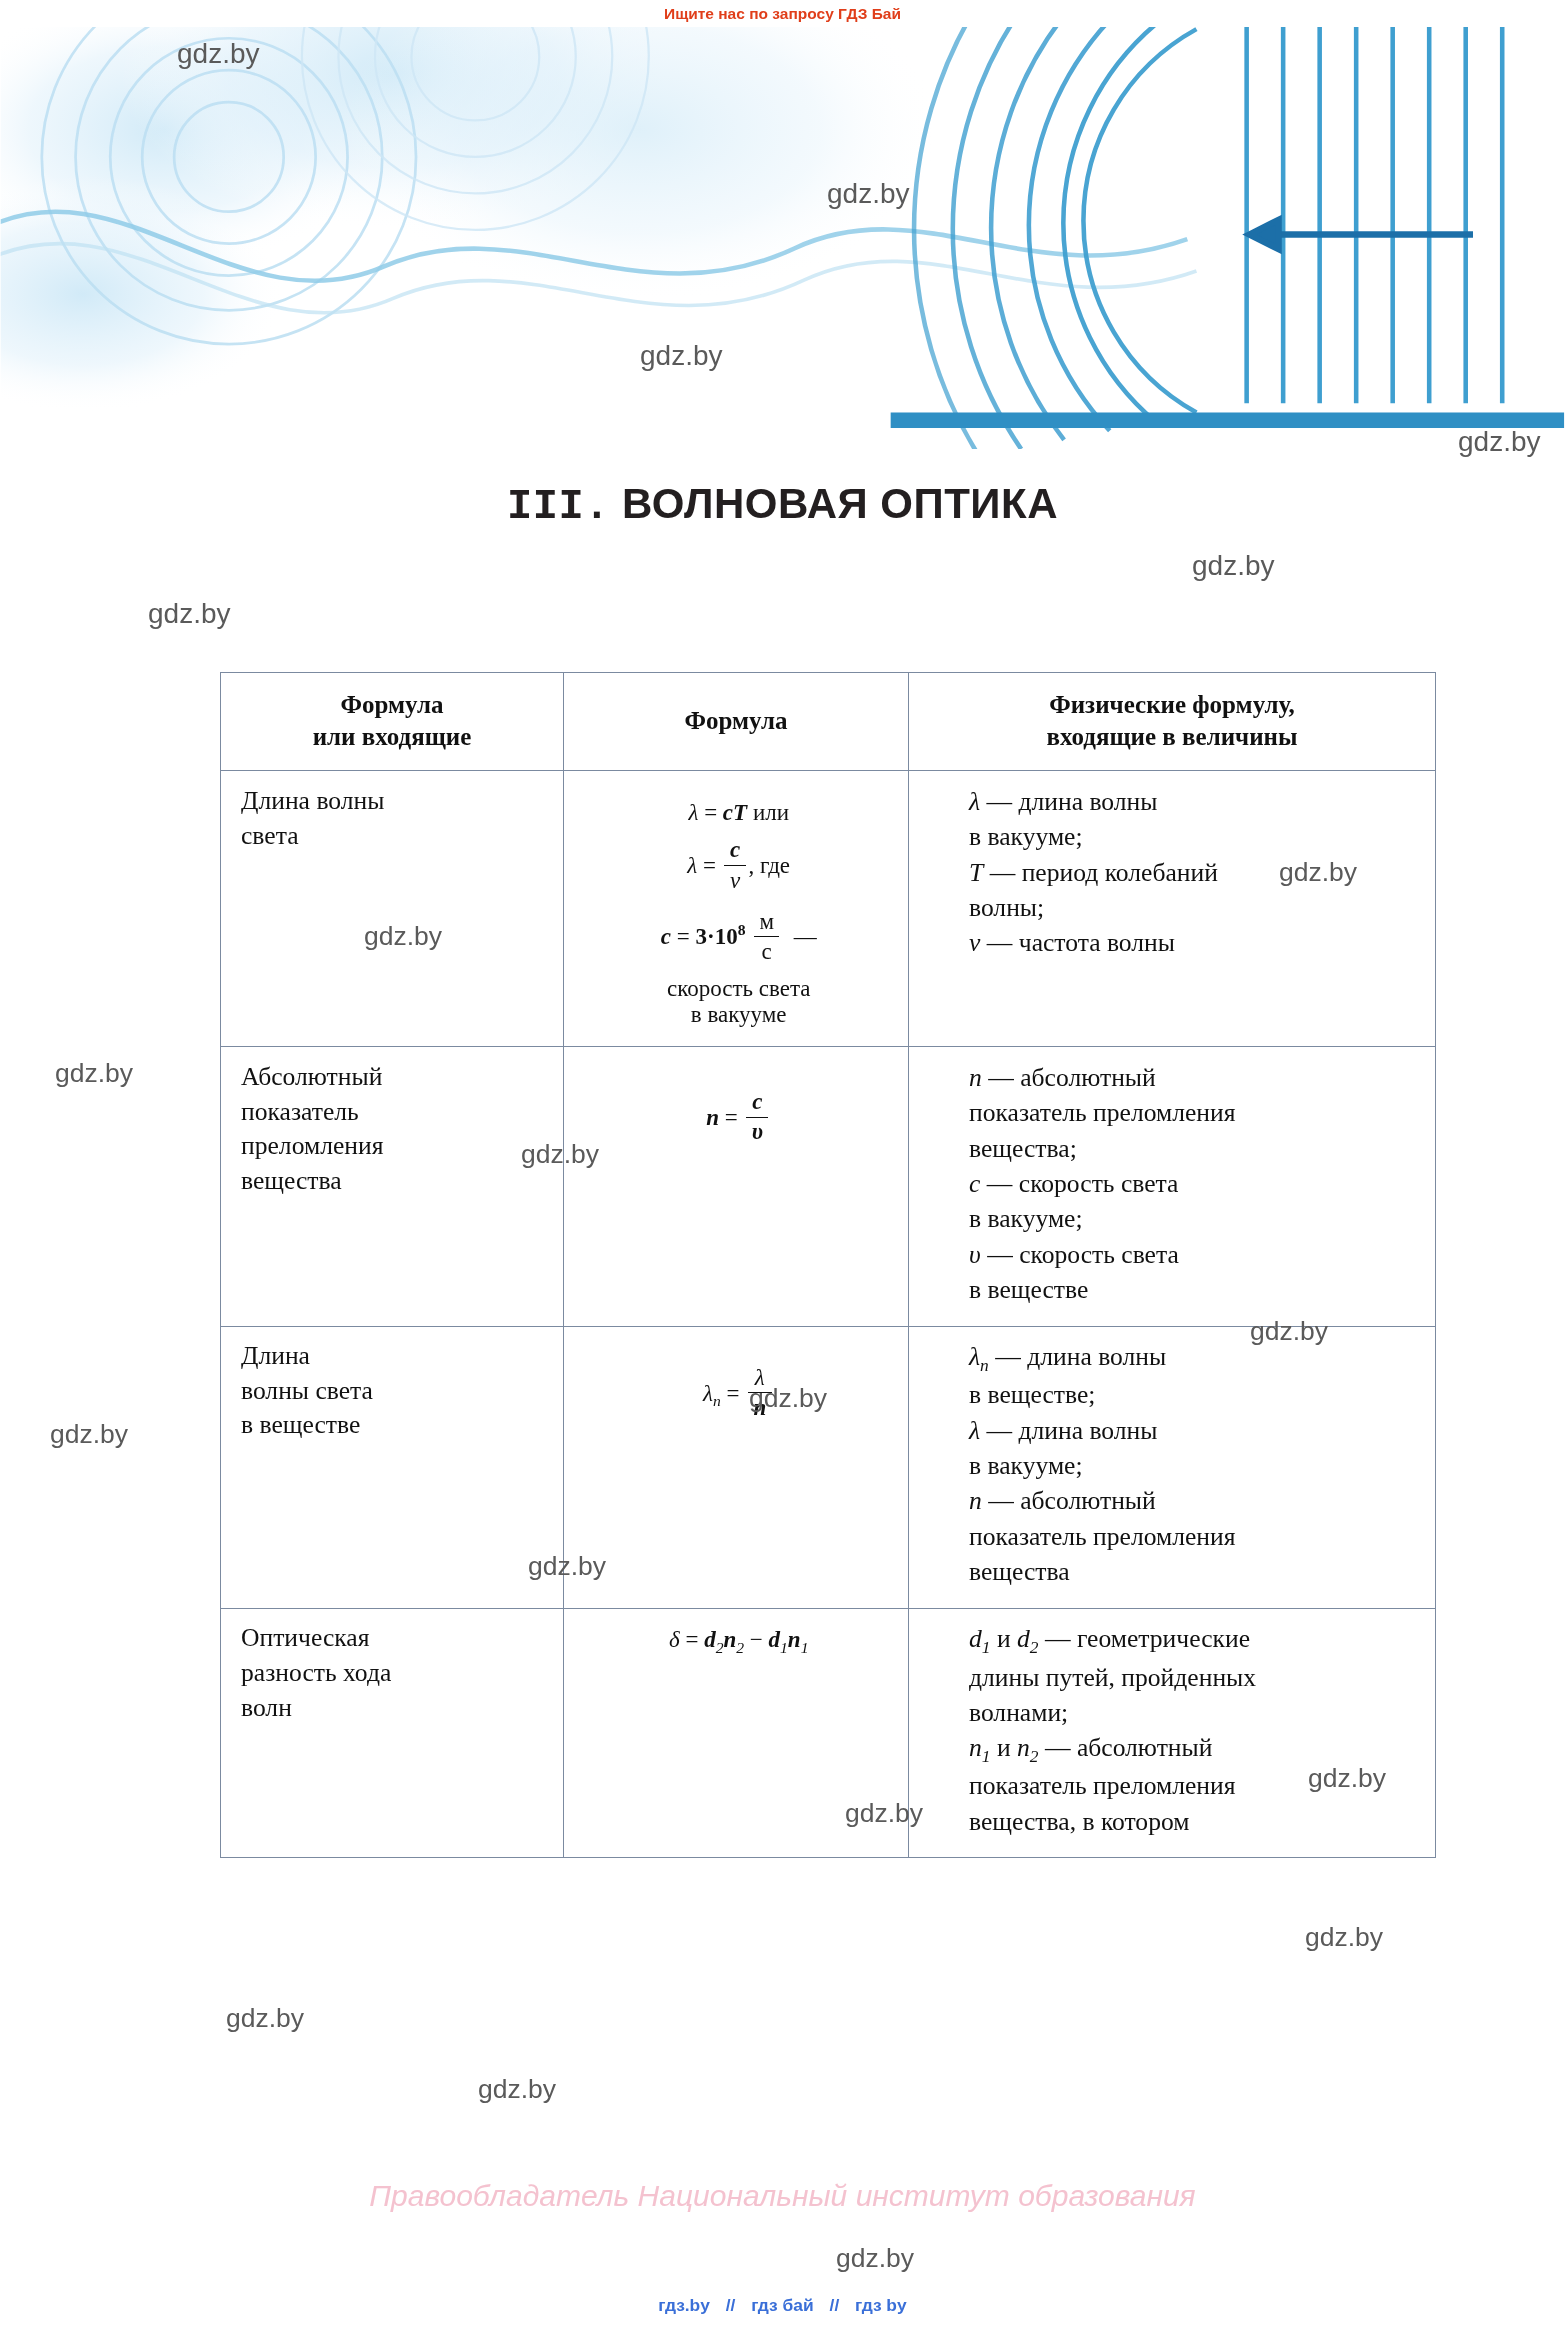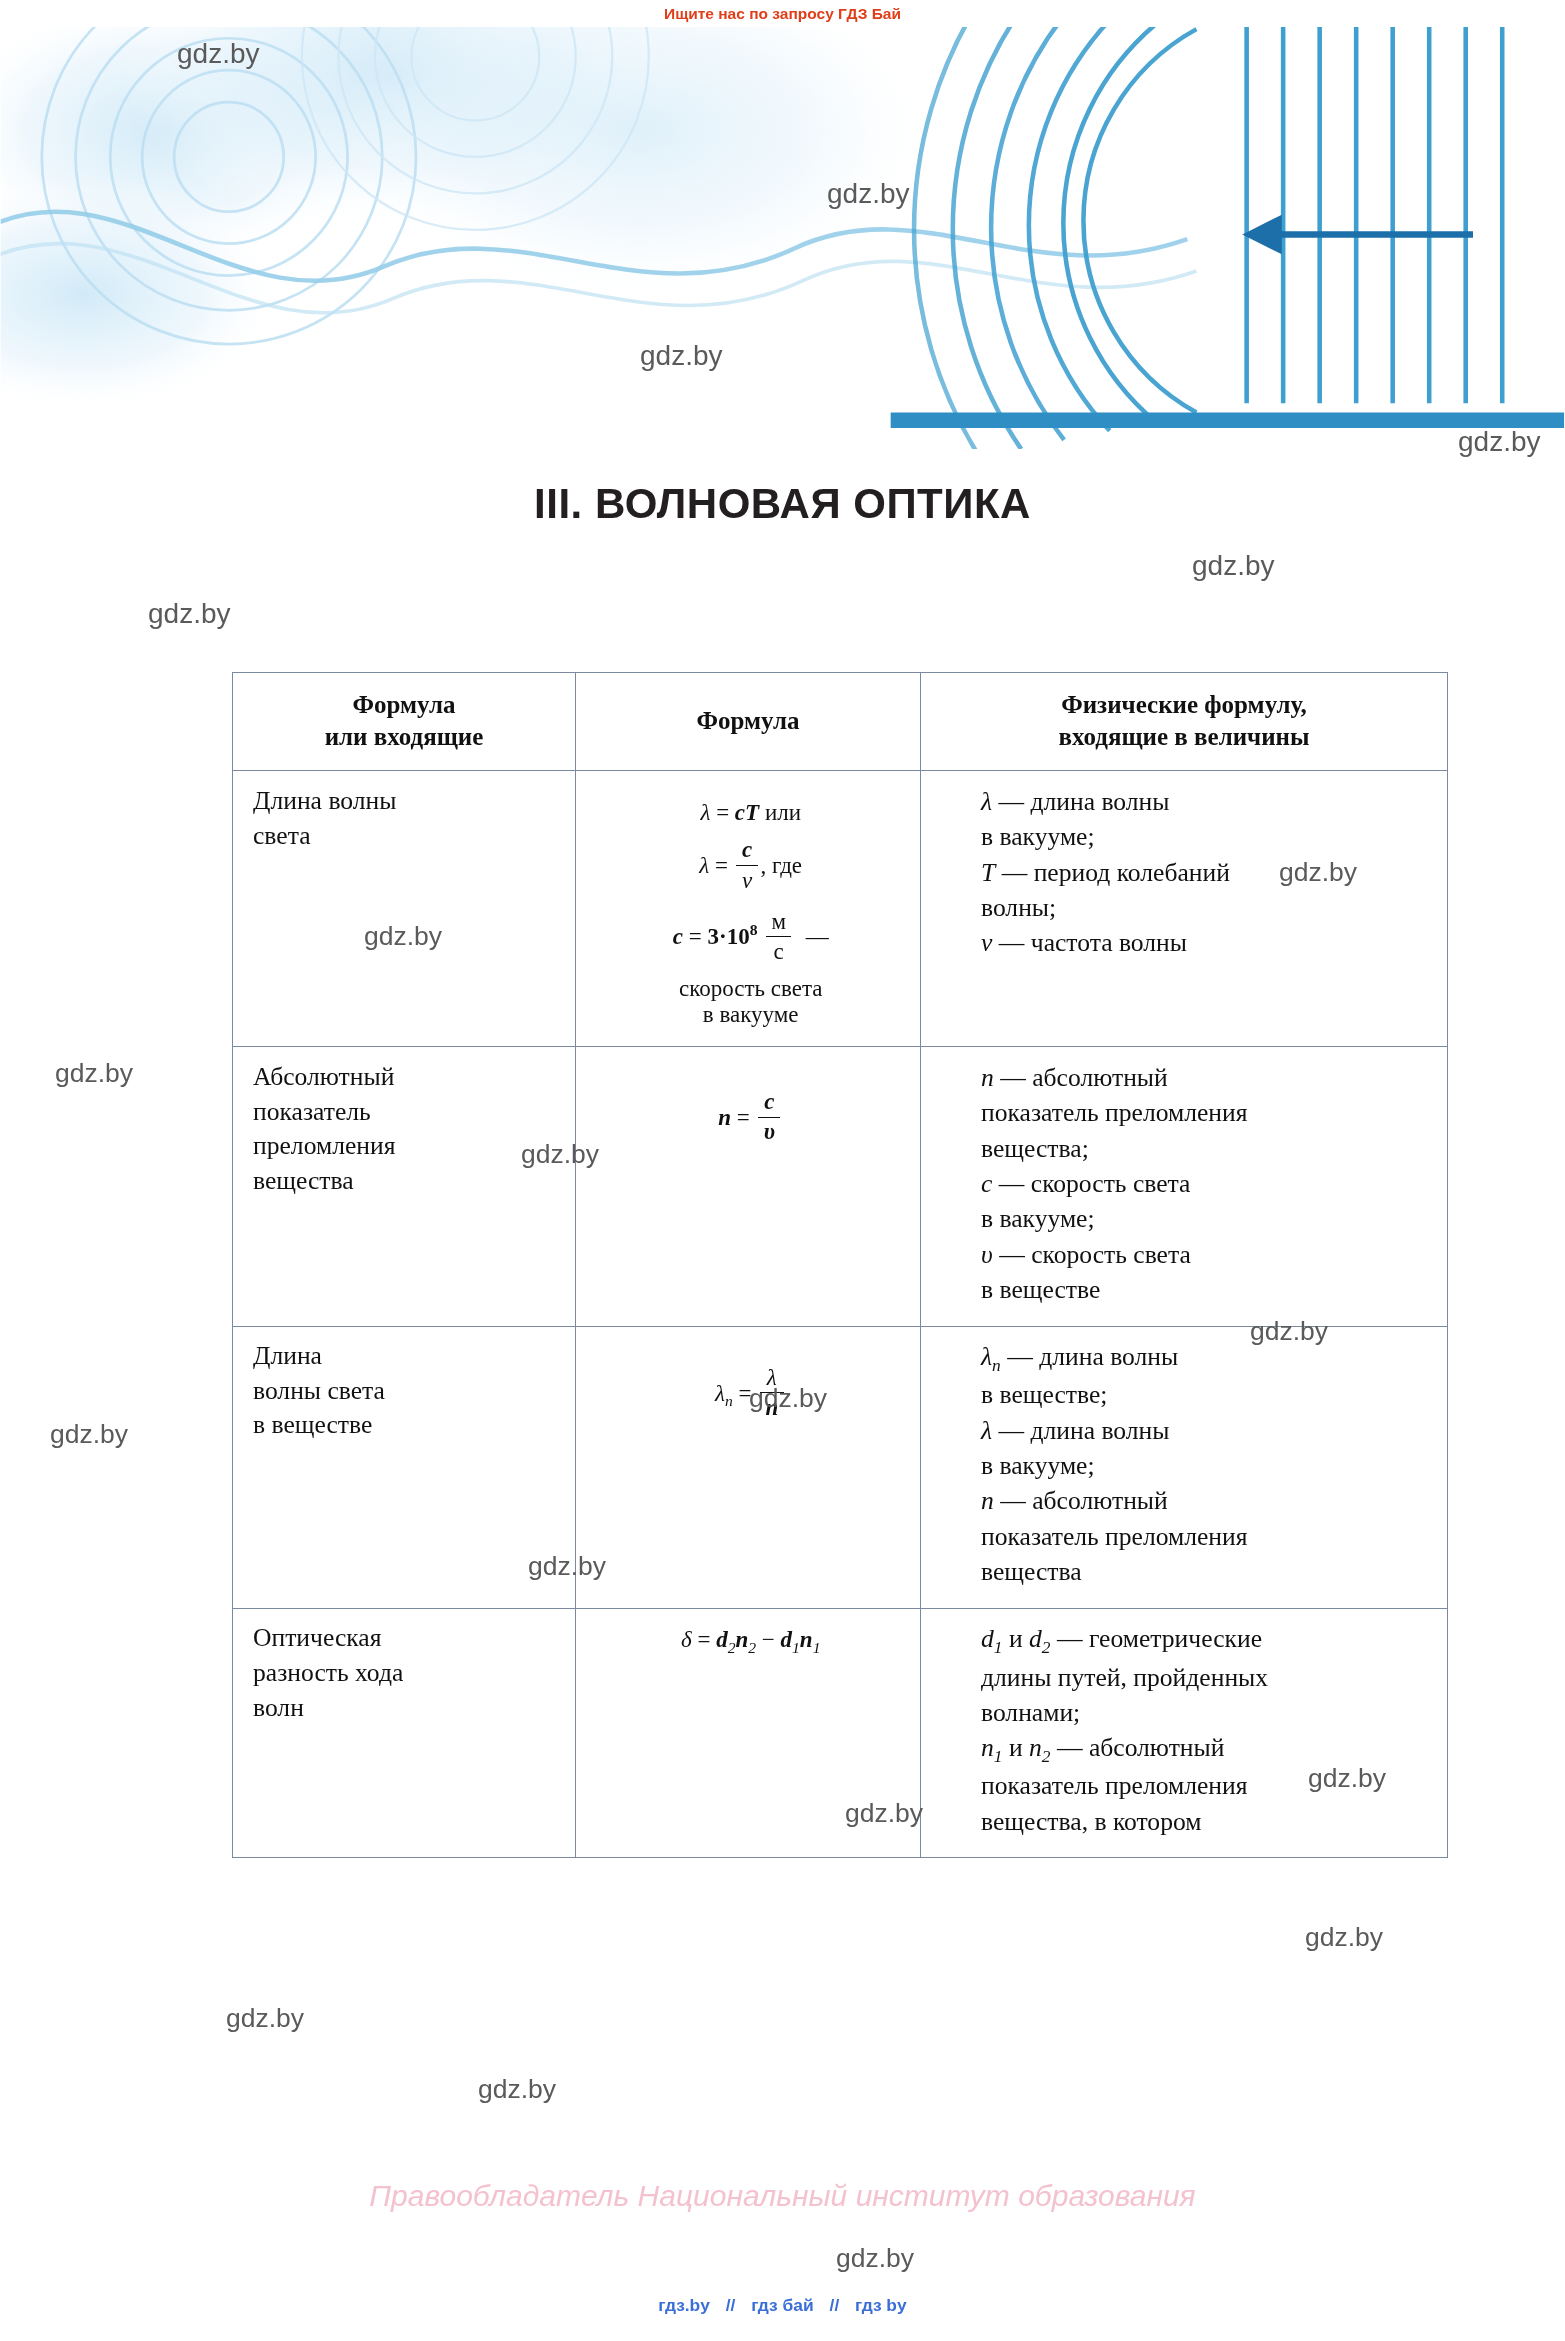--- a/index.html
+++ b/index.html
@@ -49,29 +49,29 @@
     width: 1565px;
     text-align: center;
     font-family: "Liberation Sans", sans-serif;
     font-size: 42px;
     font-weight: bold;
     color: #231f20;
     letter-spacing: 0.5px;
     z-index: 10;
   }
   .page-title .num {
-    font-family: Liberation Sans, sans-serif;
+    font-family: Liberation Mono, monospace;
     font-weight: bold;
   }
 
   
   .table-wrap {
     position: absolute;
     top: 672px;
-    left: 232px;
+    left: 220px;
     width: 1215px;
     z-index: 10;
   }
   table.formulas {
     border-collapse: collapse;
     width: 1215px;
     table-layout: fixed;
   }
   table.formulas td, table.formulas th {
     border: 1.8px solid #7b8aa0;

